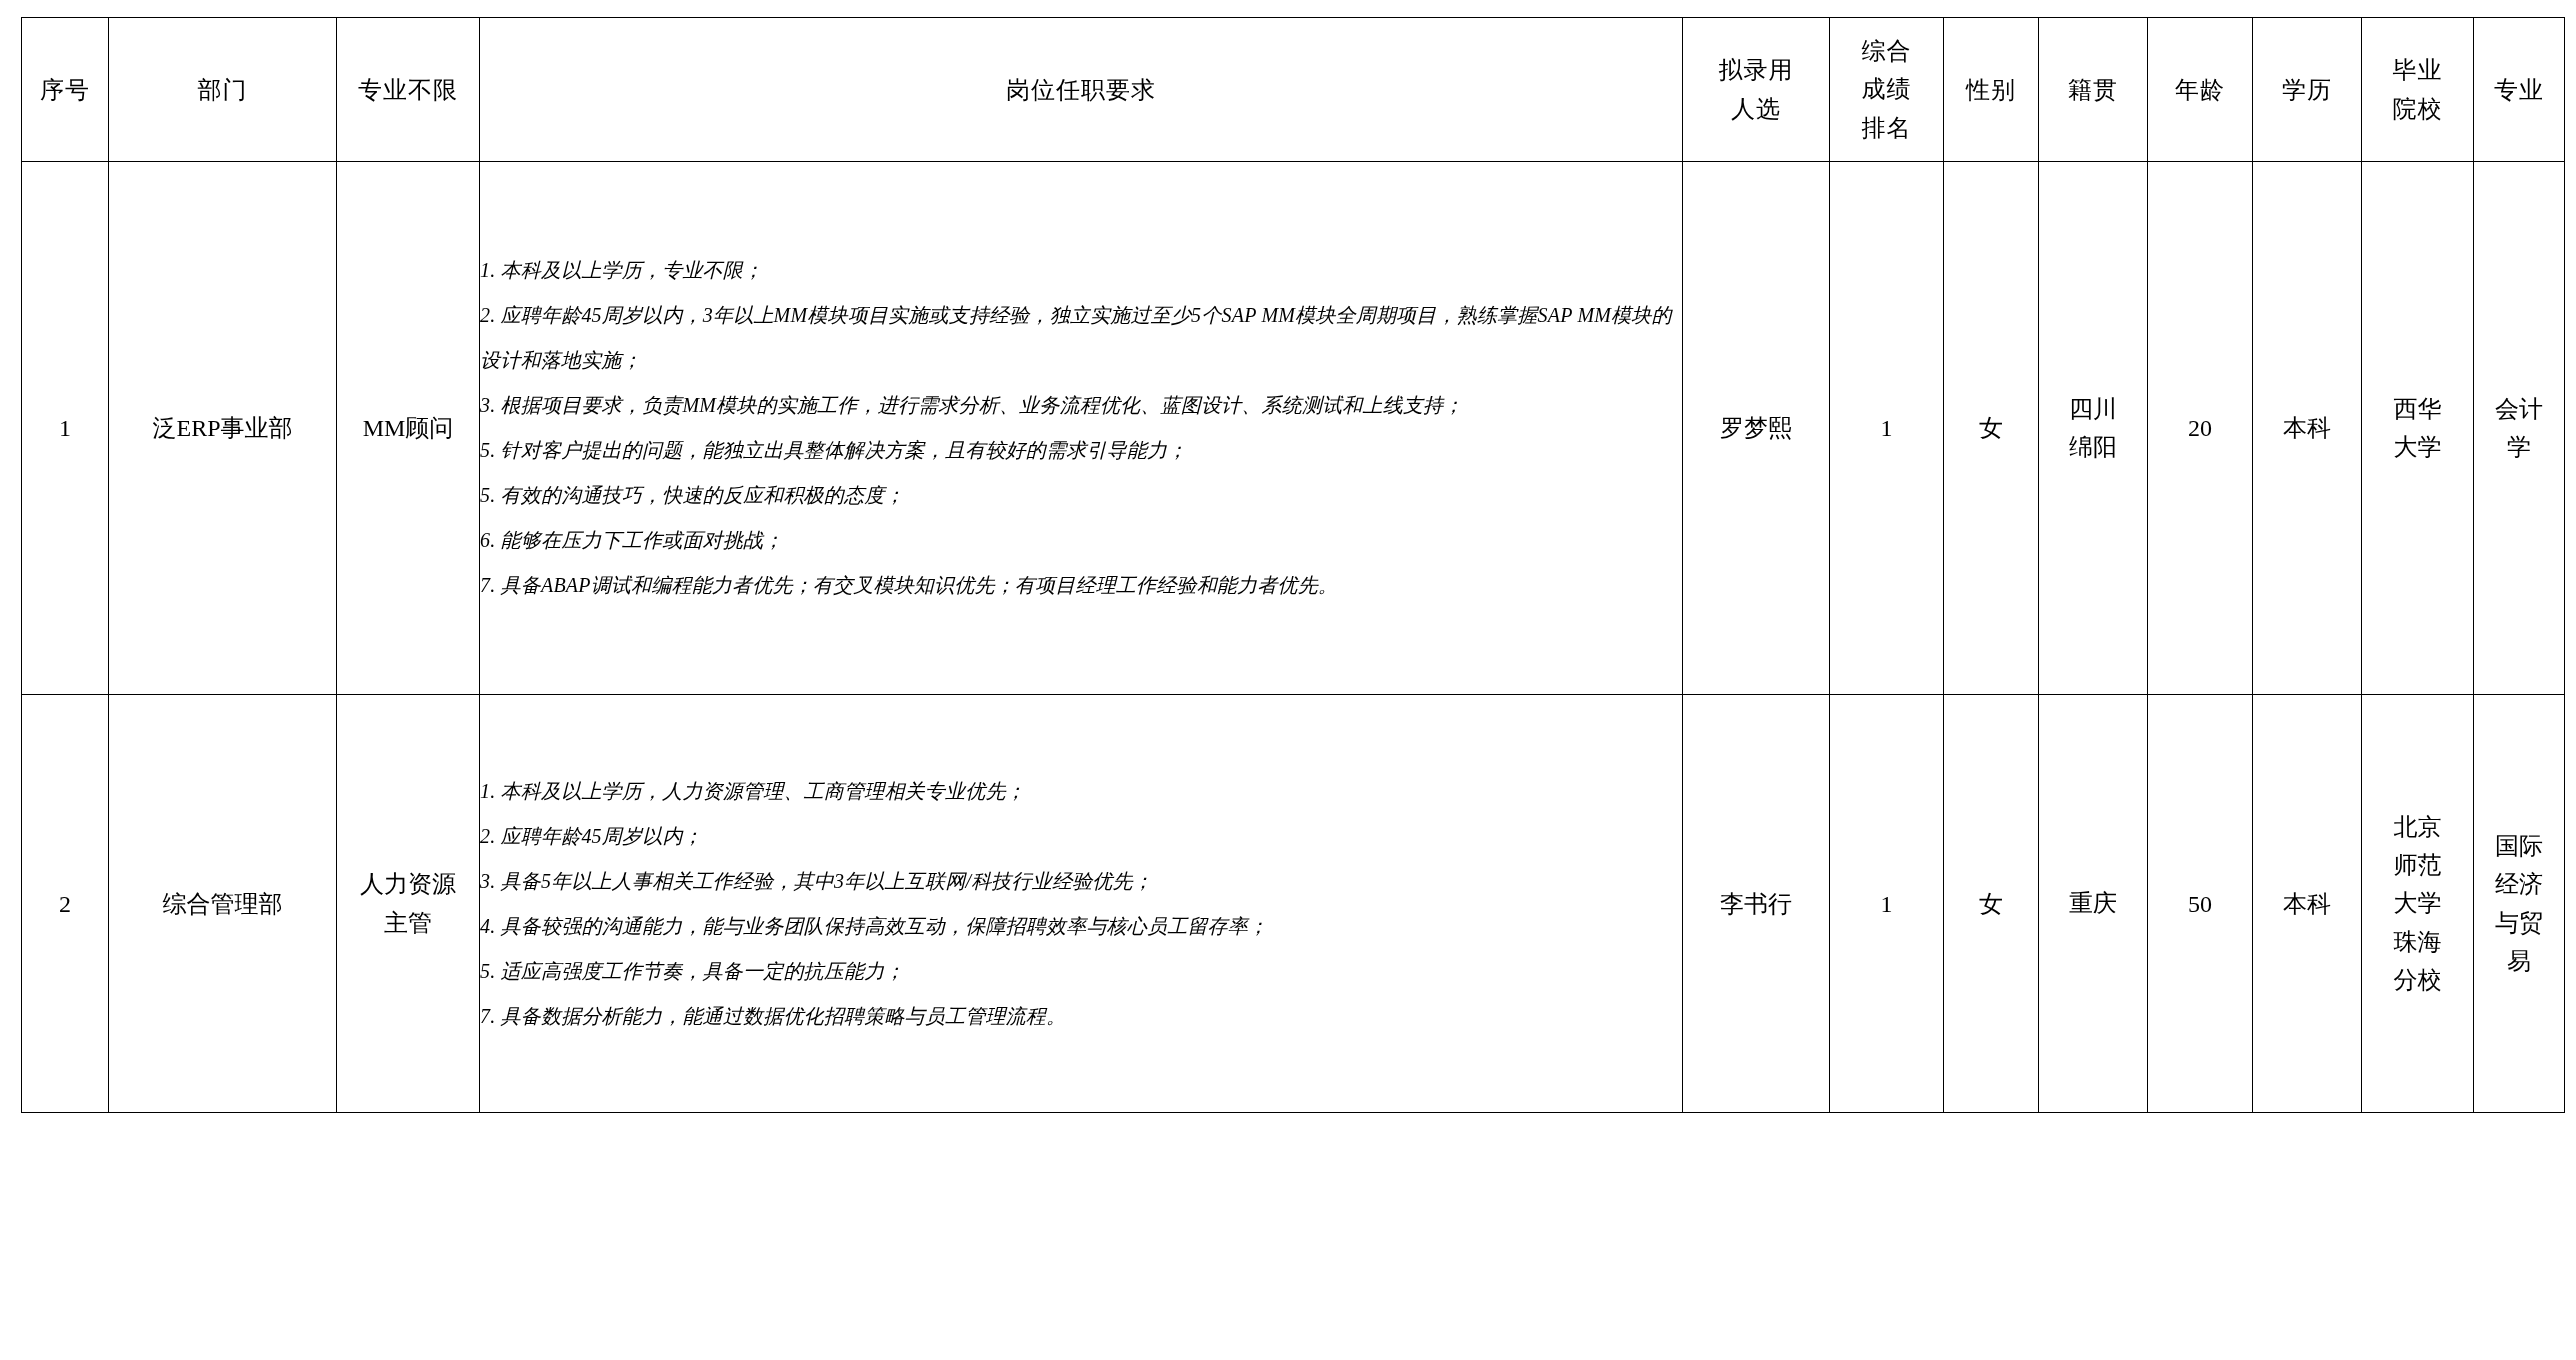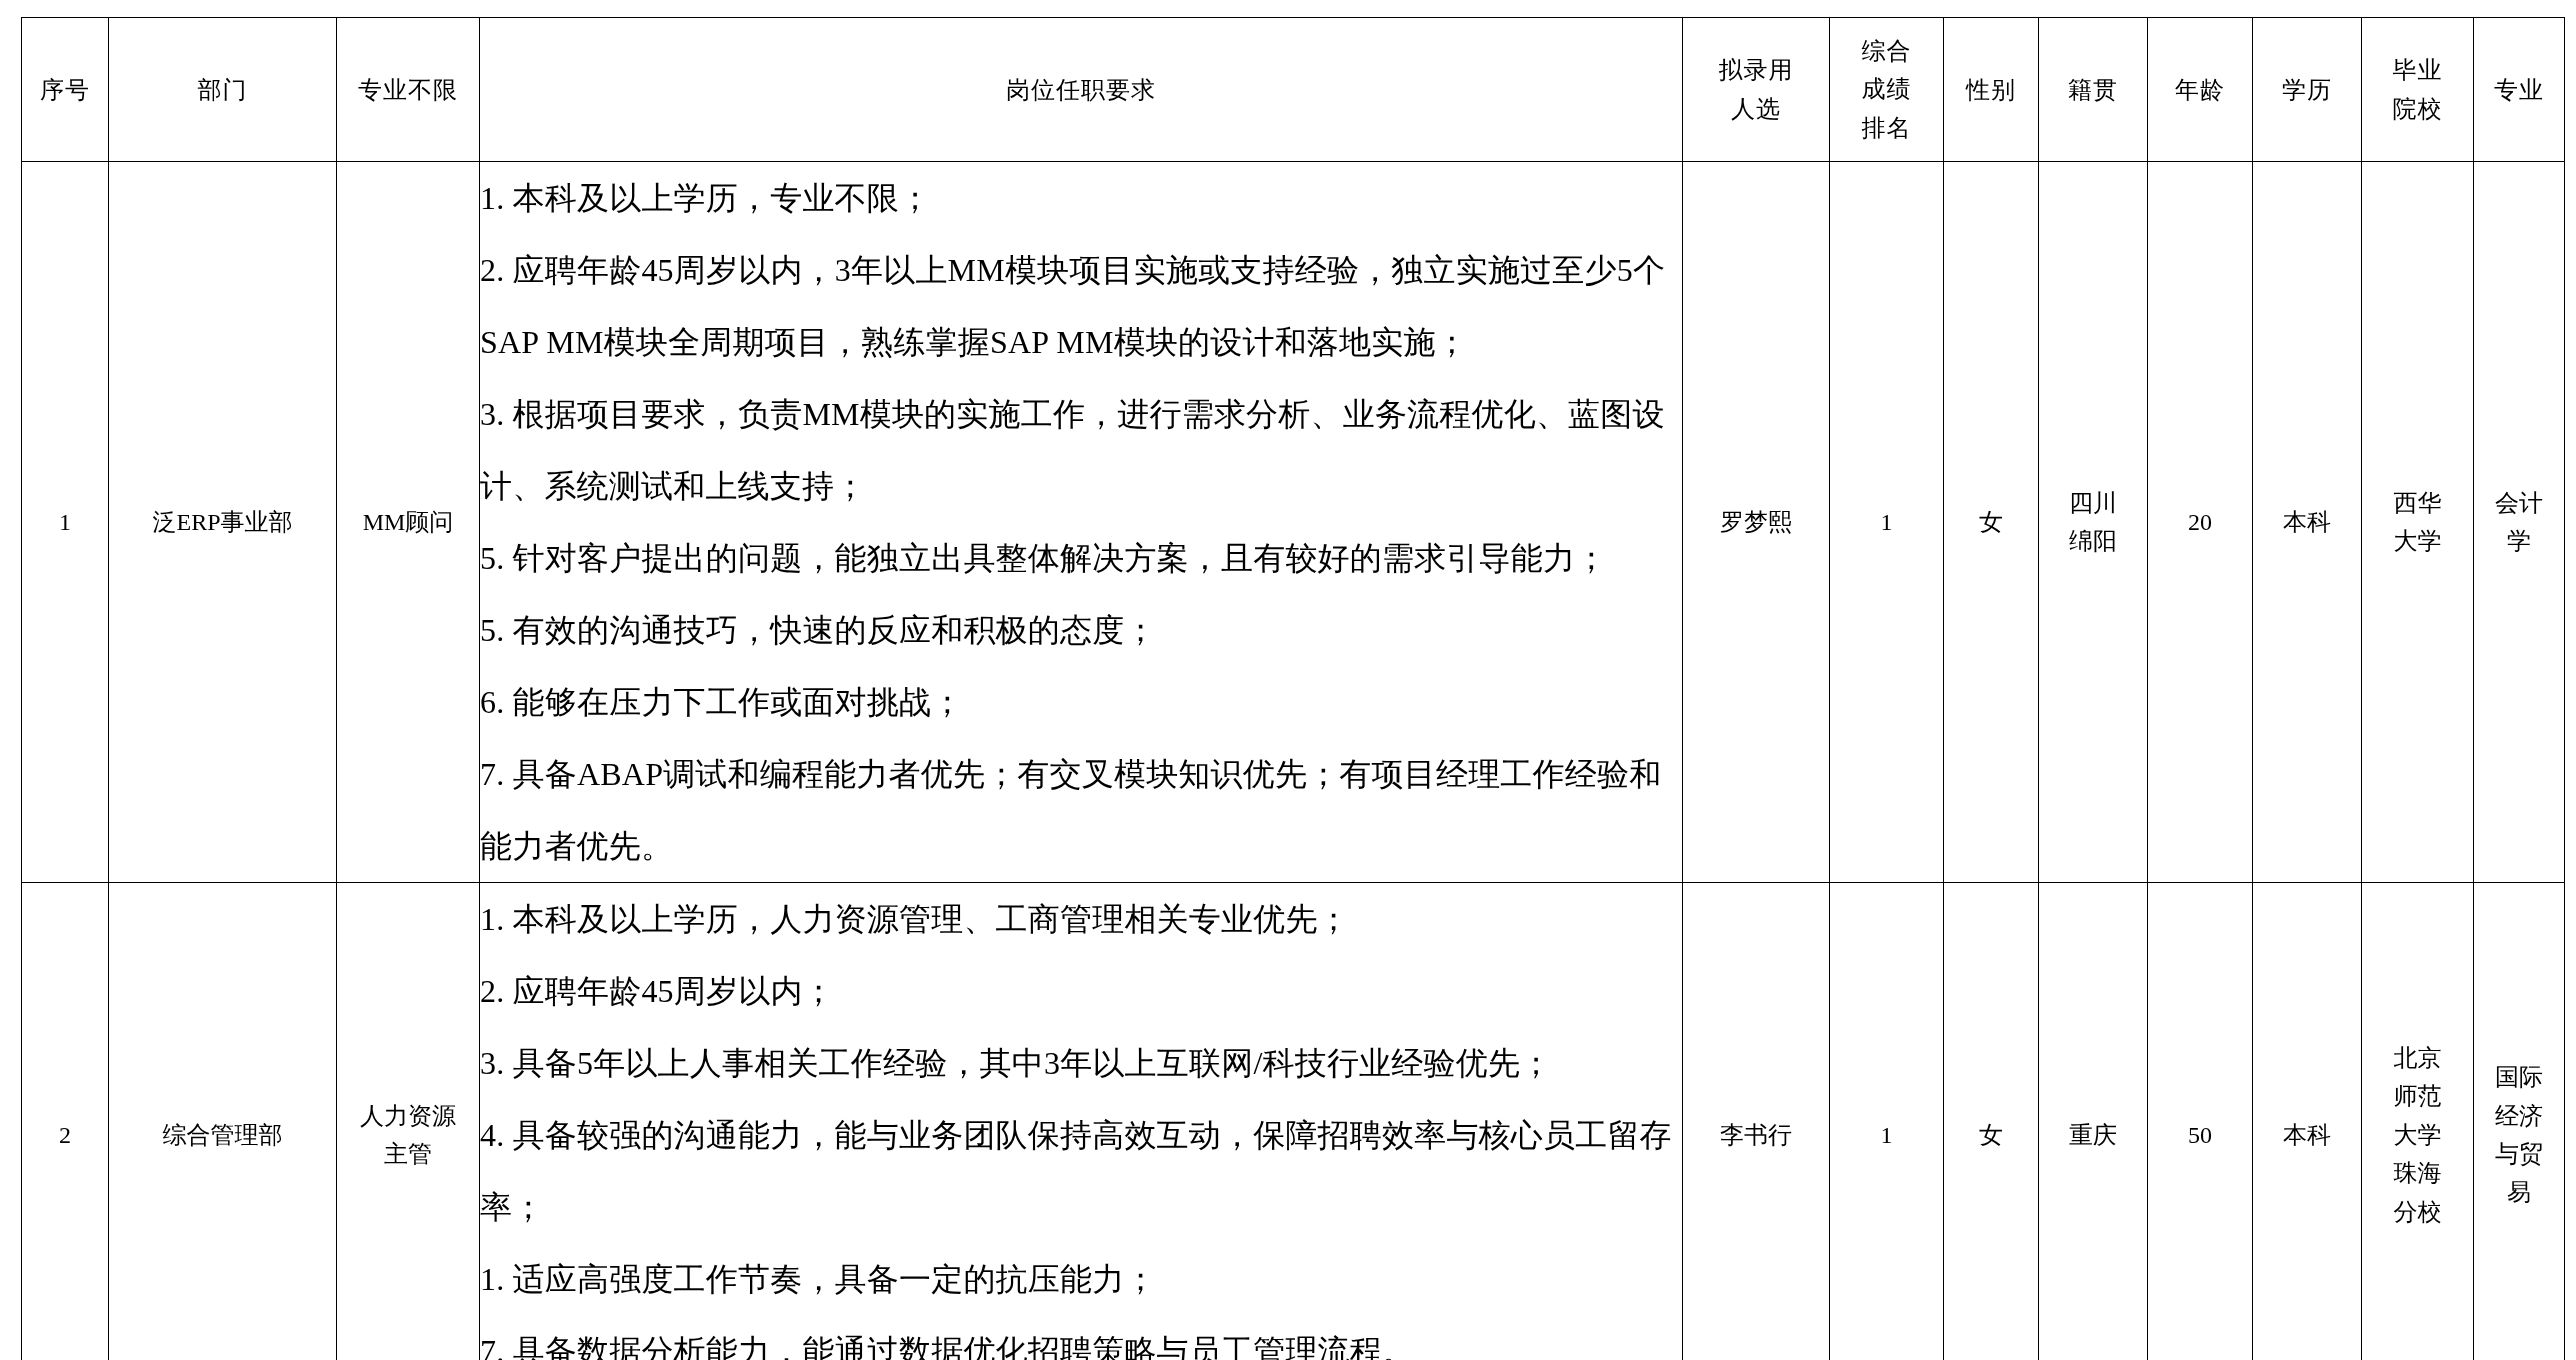--- a/index.html
+++ b/index.html
@@ -56,24 +56,25 @@
     font-size: 25px;
     line-height: 1.55;
     letter-spacing: 1px;
   }
   td.req-cell {
     vertical-align: middle;
     padding: 15px 17px 17px 17px;
     text-align: left;
   }
   .req-line {
-    font-size: 32px;
+    font-size: 20px;
     line-height: 2.25;
     white-space: normal;
     letter-spacing: 0.2px;
+    font-style: italic;
   }
   td.seq-cell, td.person-cell, td.rank-cell, td.gender-cell,
   td.age-cell, td.edu-cell {
     text-align: center;
     font-size: 25px;
   }
   td.dept-cell, td.post-cell, td.native-cell, td.school-cell, td.major-cell {
     text-align: center;
     font-size: 25px;
     line-height: 1.55;
@@ -168,21 +169,21 @@
         <td class="dept-cell">综合管理部</td>
         <td class="post-cell">
           <span class="stacked">人力资源</span>
           <span class="stacked">主管</span>
         </td>
         <td class="req-cell">
           <div class="req-line">1. 本科及以上学历，人力资源管理、工商管理相关专业优先；</div>
           <div class="req-line">2. 应聘年龄45周岁以内；</div>
           <div class="req-line">3. 具备5年以上人事相关工作经验，其中3年以上互联网/科技行业经验优先；</div>
           <div class="req-line">4. 具备较强的沟通能力，能与业务团队保持高效互动，保障招聘效率与核心员工留存率；</div>
-          <div class="req-line">1. 适应高强度工作节奏，具备一定的抗压能力；</div>
+          <div class="req-line">5. 适应高强度工作节奏，具备一定的抗压能力；</div>
           <div class="req-line">7. 具备数据分析能力，能通过数据优化招聘策略与员工管理流程。</div>
         </td>
         <td class="person-cell">李书行</td>
         <td class="rank-cell">1</td>
         <td class="gender-cell">女</td>
         <td class="native-cell">
           <span class="stacked">重庆</span>
         </td>
         <td class="age-cell">50</td>
         <td class="edu-cell">本科</td>

